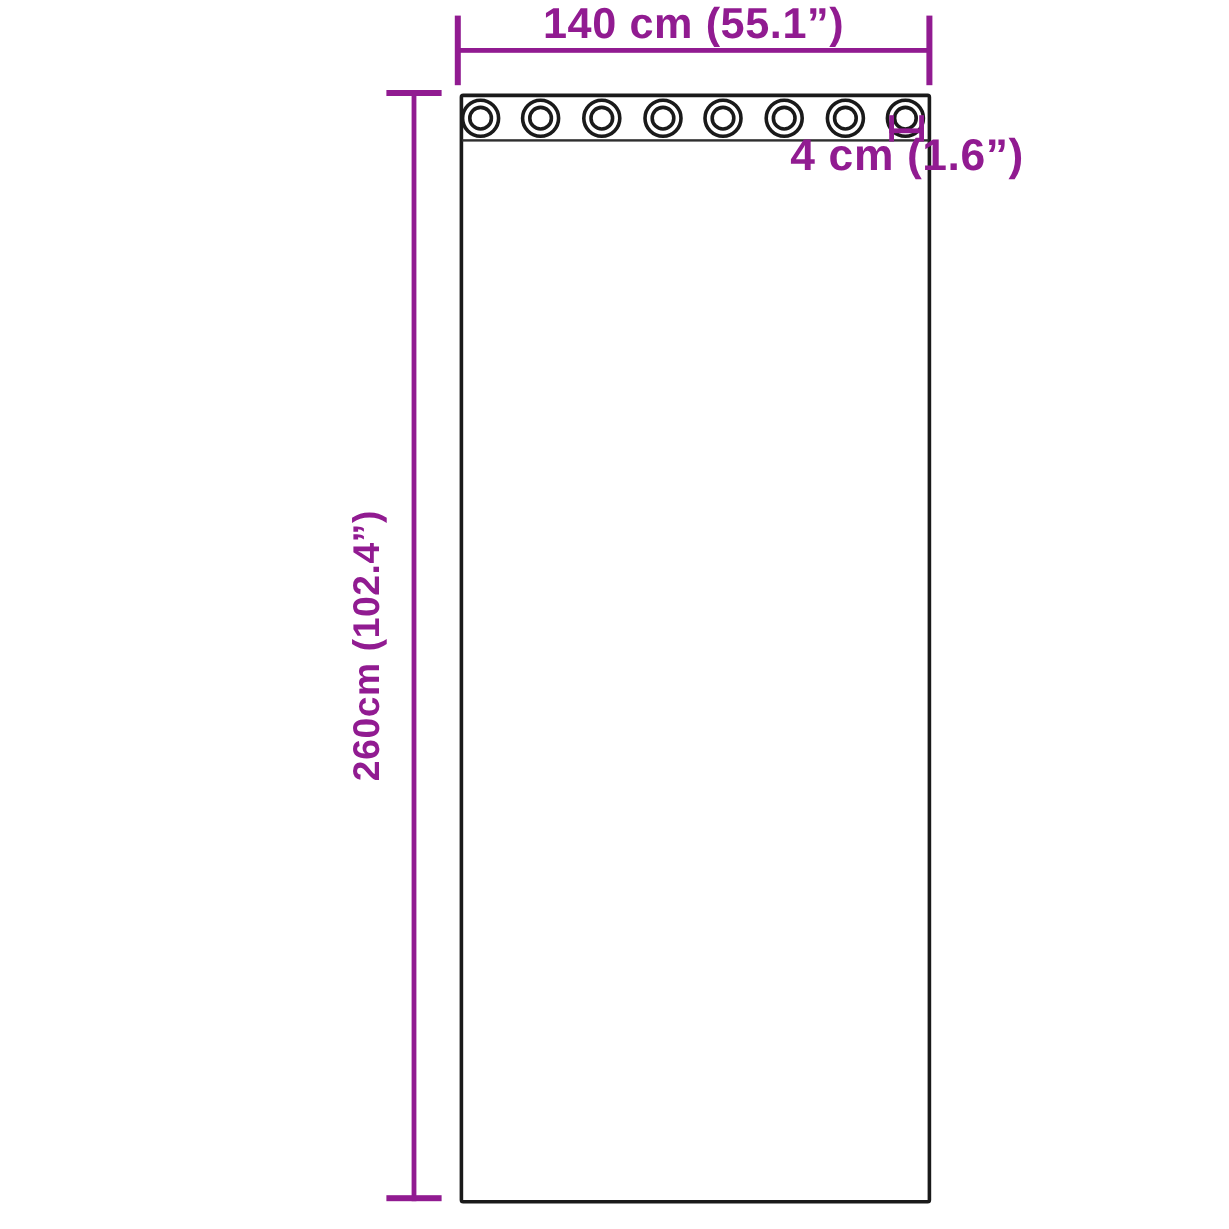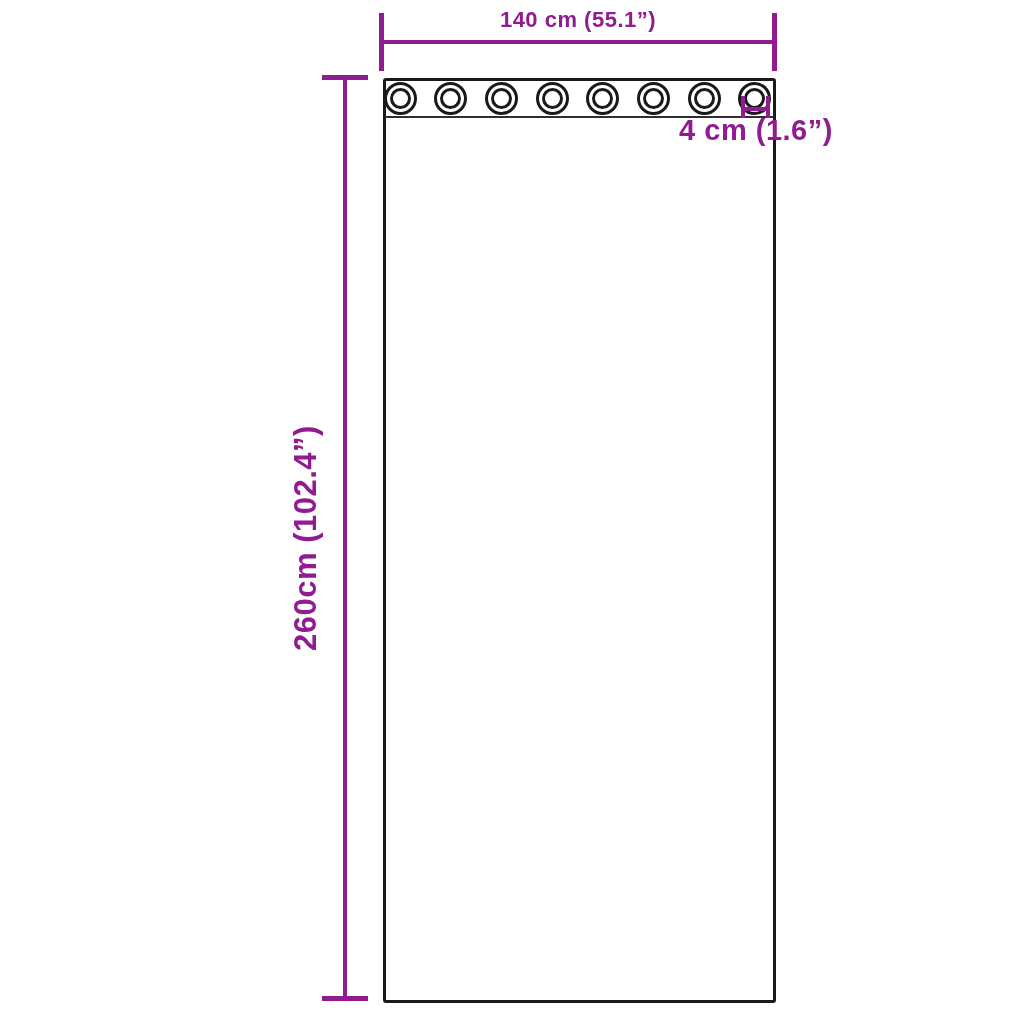--- a/index.html
+++ b/index.html
@@ -80,37 +80,37 @@
     color: var(--accent, #911B91);
     font-weight: bold;
     text-align: center;
     white-space: nowrap;
     letter-spacing: 0.5px;
   }
   .label-width {
     left: 381px;
     top: 3px;
     width: 394px;
-    font-size: 22px;
+    font-size: 36px;
     line-height: 34px;
   }
   .label-height {
     left: 166px;
     top: 521px;
     width: 280px;
     height: 34px;
     font-size: 31px;
     line-height: 34px;
     transform: rotate(-90deg);
   }
   .label-grommet {
     left: 646px;
     top: 114px;
     width: 220px;
-    font-size: 29px;
+    font-size: 37px;
     line-height: 32px;
   }
 </style>
 </head>
 <body>
 
 <div class="canvas">
 
   <div class="curtain"></div>
 

